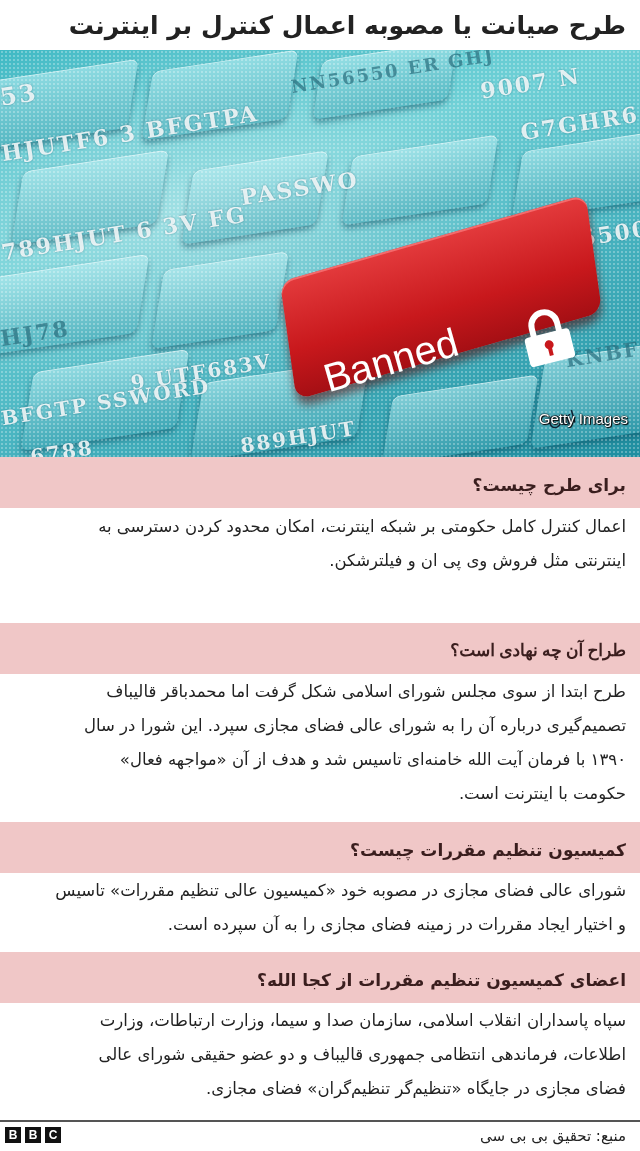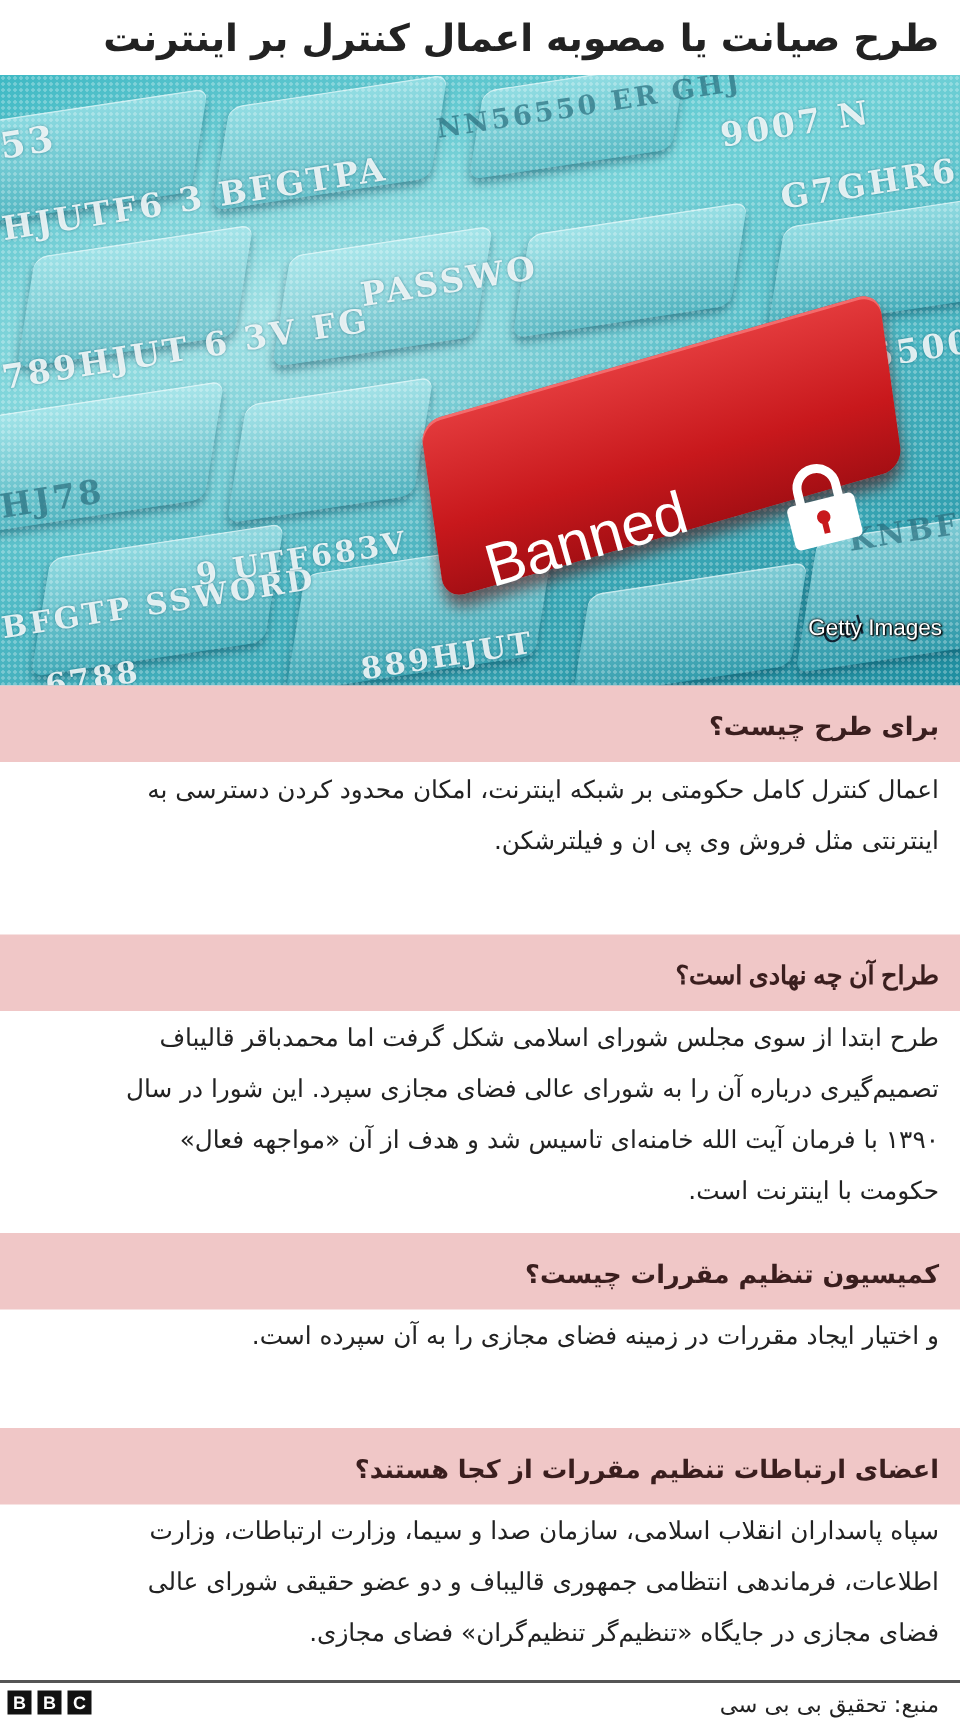--- a/index.html
+++ b/index.html
@@ -138,24 +138,25 @@
 <div class="section-head" style="top:623px;font-family:Liberation Serif, serif;">طراح آن چه نهادی است؟</div>
 <div class="section-body" style="top:675px;">
   <div>طرح ابتدا از سوی مجلس شورای اسلامی شکل گرفت اما محمدباقر قالیباف</div>
   <div>تصمیم‌گیری درباره آن را به شورای عالی فضای مجازی سپرد. این شورا در سال</div>
   <div>۱۳۹۰ با فرمان آیت الله خامنه‌ای تاسیس شد و هدف از آن «مواجهه فعال»</div>
   <div>حکومت با اینترنت است.</div>
 </div>
 
 <div class="section-head" style="top:822px;">کمیسیون تنظیم مقررات چیست؟</div>
 <div class="section-body" style="top:874px;">
+  <div>شورای عالی فضای مجازی در مصوبه خود «کمیسیون عالی تنظیم مقررات» تاسیس</div>
   <div>و اختیار ایجاد مقررات در زمینه فضای مجازی را به آن سپرده است.</div>
 </div>
 
-<div class="section-head" style="top:952px;">اعضای ارتباطات تنظیم مقررات از کجا هستند؟</div>
+<div class="section-head" style="top:952px;">اعضای کمیسیون تنظیم مقررات از کجا الله؟</div>
 <div class="section-body" style="top:1004px;">
   <div>سپاه پاسداران انقلاب اسلامی، سازمان صدا و سیما، وزارت ارتباطات، وزارت</div>
   <div>اطلاعات، فرماندهی انتظامی جمهوری قالیباف و دو عضو حقیقی  شورای عالی</div>
   <div>فضای مجازی در جایگاه «تنظیم‌گر تنظیم‌گران» فضای مجازی.</div>
 </div>
 
 <div class="footer-line"></div>
 <div class="bbc-logo">
   <span>B</span>
   <span>B</span>

